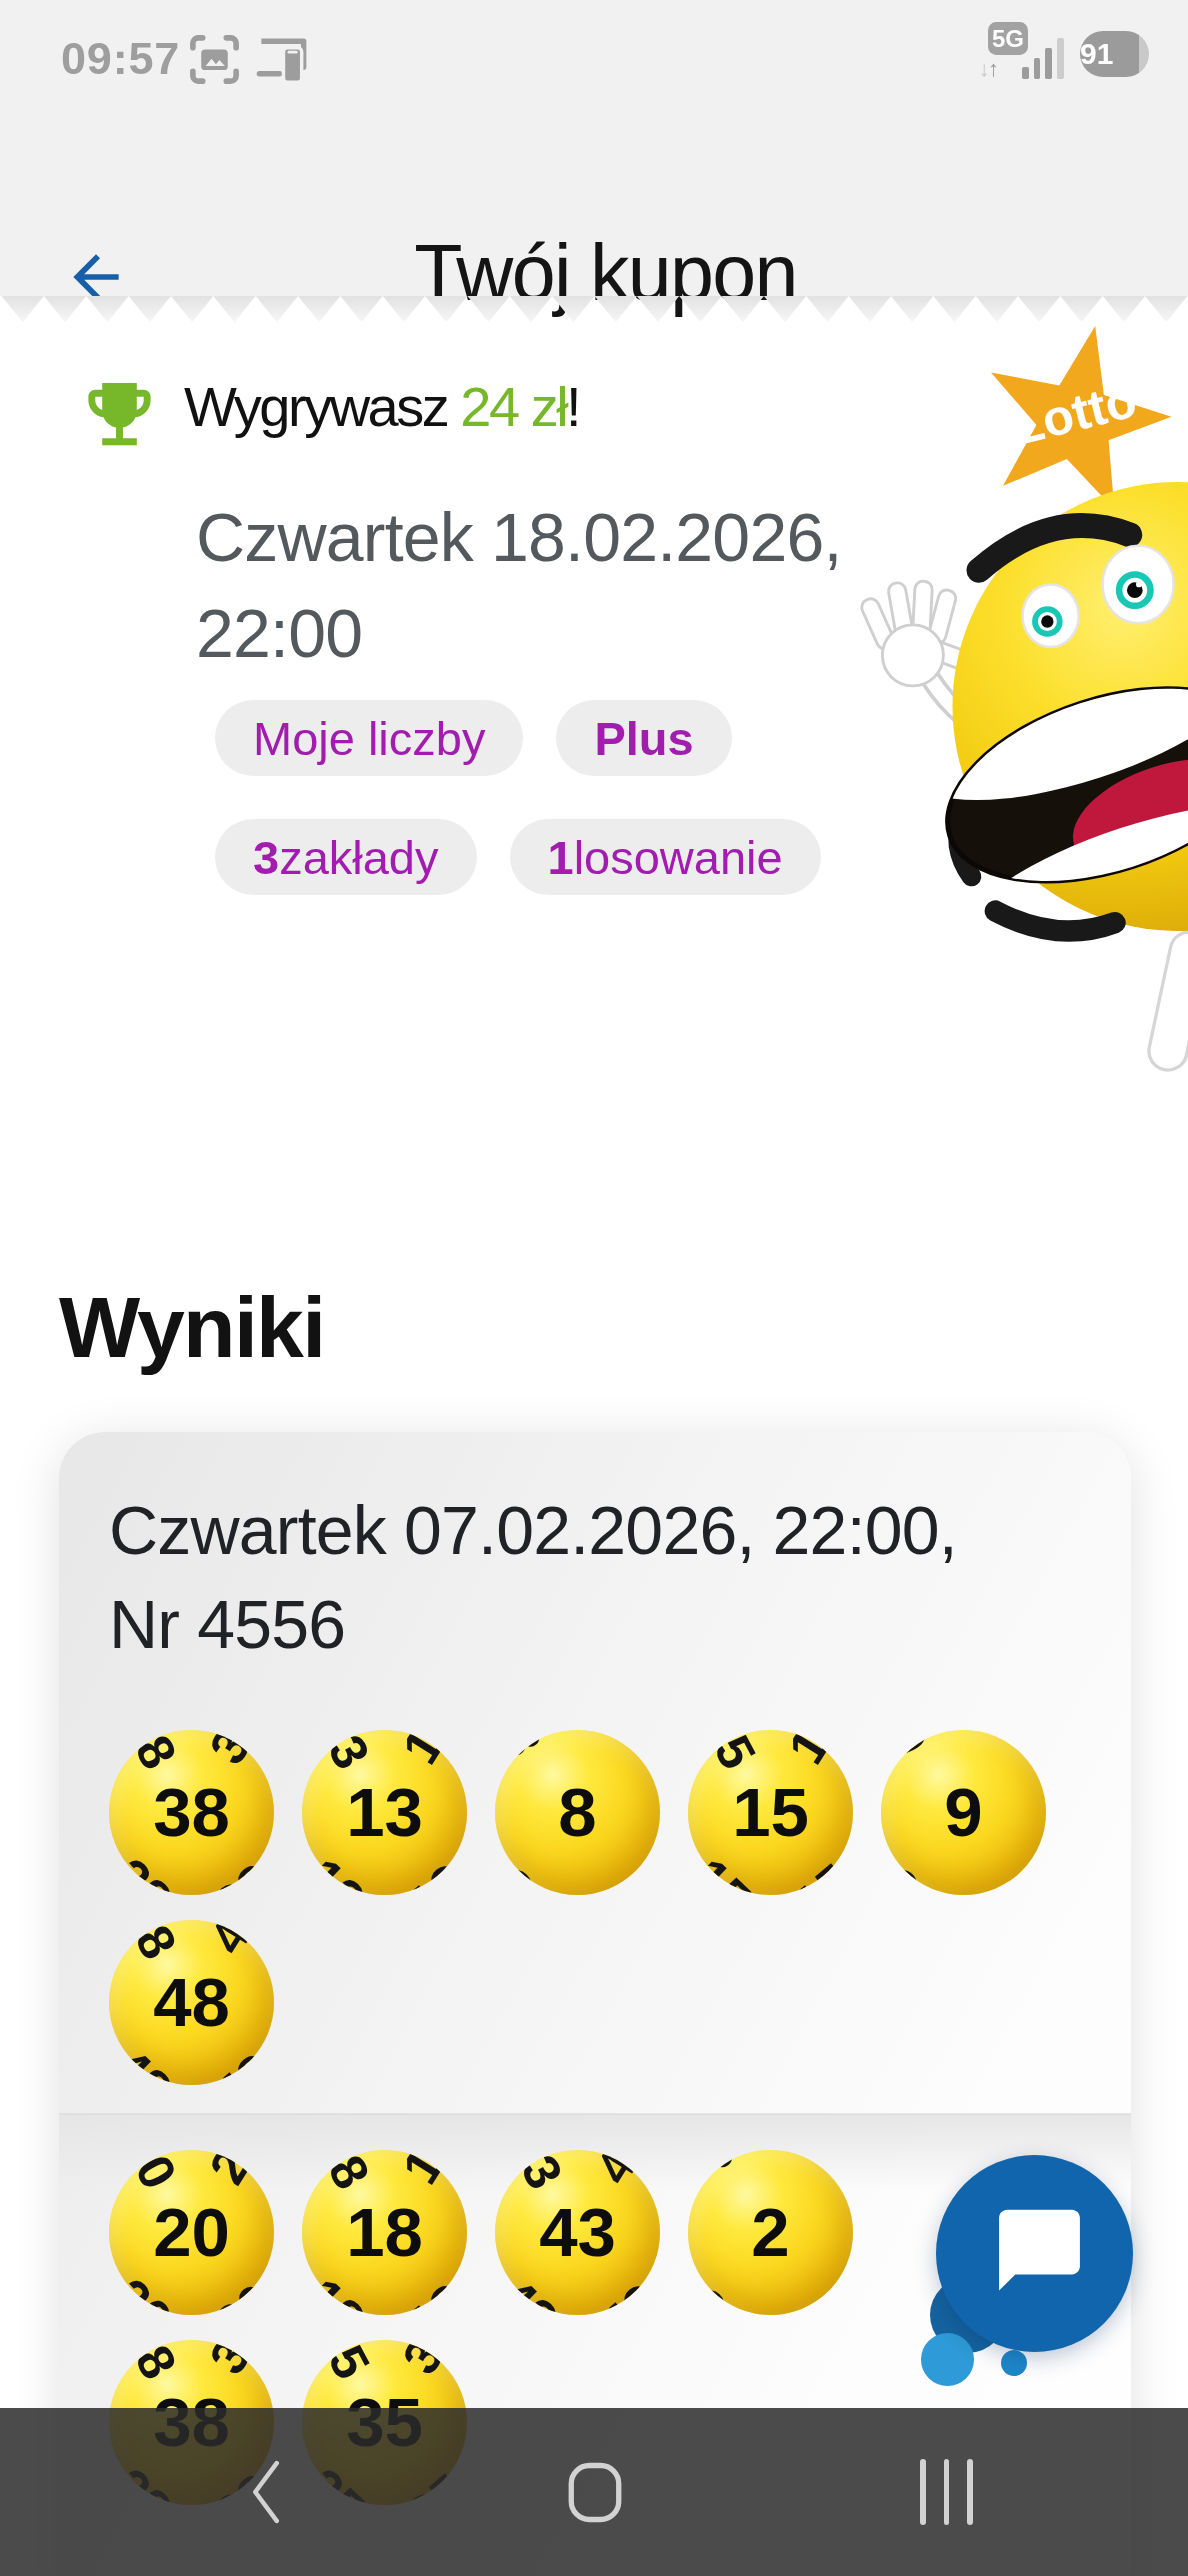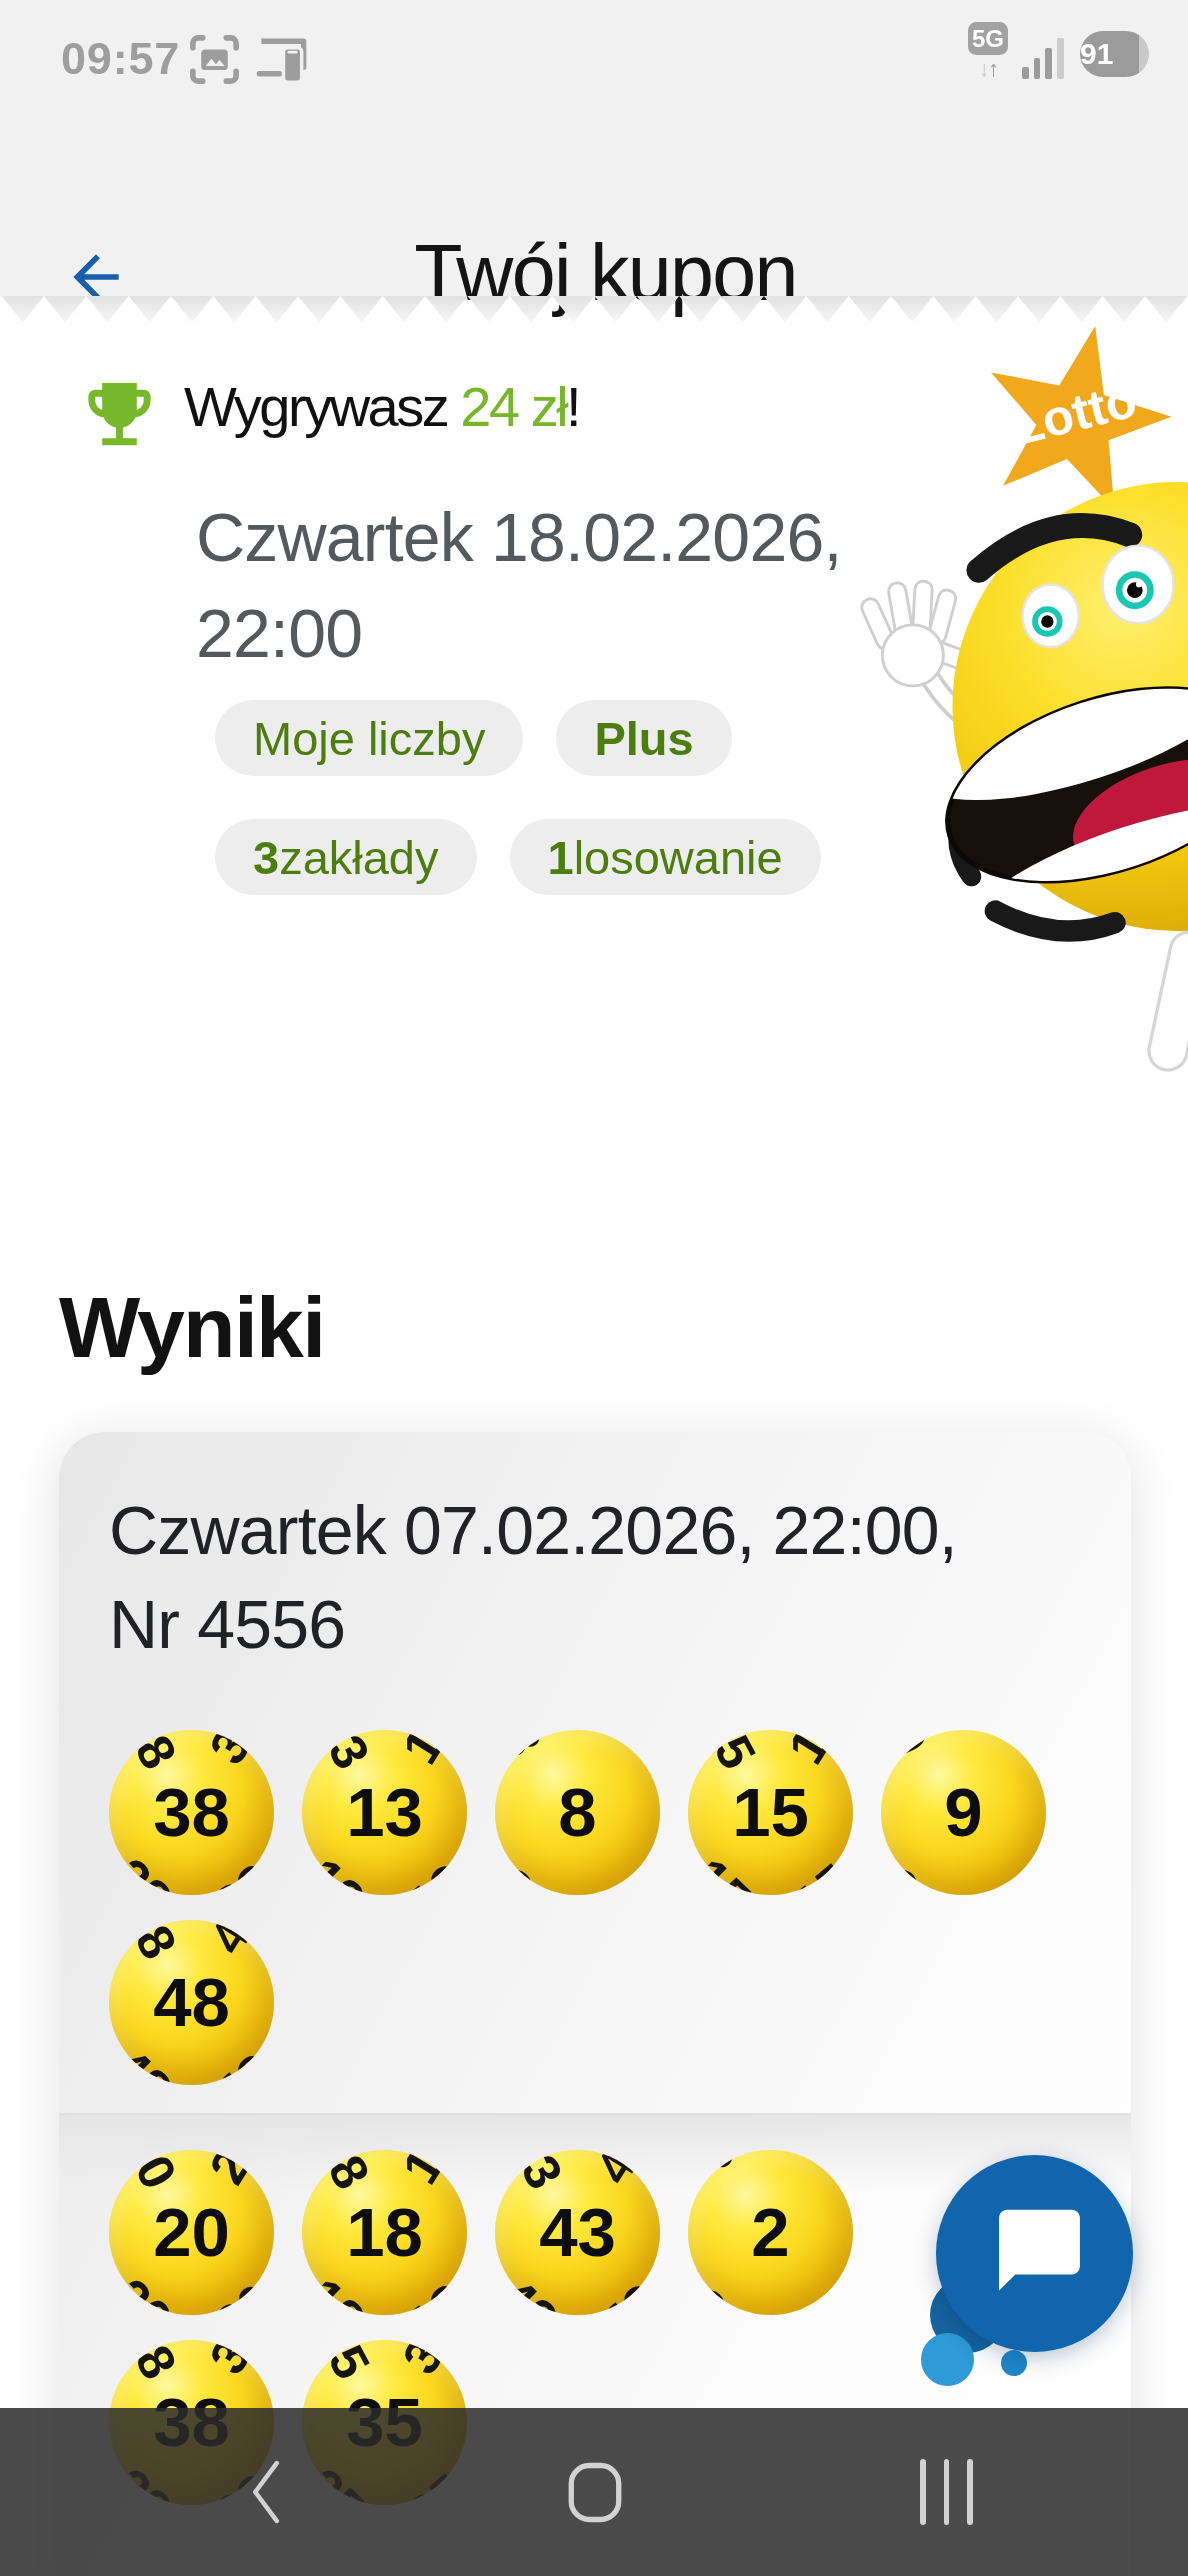--- a/index.html
+++ b/index.html
@@ -11,21 +11,21 @@
   }
   
   .topchrome{position:absolute;top:0;left:0;width:1189px;height:296px;background:#f1f1f2;z-index:3;}
   .statusbar{position:absolute;top:0;left:0;width:1184px;height:116px;}
   .sb-time{position:absolute;left:61px;top:33px;font-size:45px;font-weight:700;color:#9e9e9e;letter-spacing:0.8px;}
   .sb-icon{position:absolute;top:30px;}
   .sb-shot{left:185px;}
   .sb-phone{left:253px;}
   .sb-5g{position:absolute;left:968px;top:21.5px;width:40px;text-align:center;}
   .sb-5g .badge{display:block;width:40px;height:33px;border-radius:8.3px;background:#a2a2a2;color:#fff;
-    font-size:24px;font-weight:700;line-height:33px;text-align:center;}
+    font-size:24px;font-weight:700;line-height:33px;text-align:center;margin-left:20px;}
   .sb-5g .arrows{display:block;font-size:22px;line-height:25px;letter-spacing:-1.7px;margin-top:1.7px;}
   .sb-5g .a-dn{color:#c9c9c9;} .sb-5g .a-up{color:#9c9c9c;}
   .sb-signal{position:absolute;left:1022px;top:36px;width:43px;height:43px;}
   .sb-signal i{position:absolute;bottom:0;width:6.6px;border-radius:1.7px;background:#9c9c9c;}
   .sb-signal i:nth-child(1){left:0;height:12.4px;}
   .sb-signal i:nth-child(2){left:11.6px;height:21.5px;}
   .sb-signal i:nth-child(3){left:23px;height:31px;}
   .sb-signal i:nth-child(4){left:35px;height:41px;background:#cdcdcd;}
   .sb-batt{position:absolute;left:1080px;top:31px;width:69px;height:46px;border-radius:23px;
     background:linear-gradient(90deg,#9b9b9b 0 86%,#c9c9c9 86%);
@@ -36,21 +36,21 @@
     font-size:79px;font-weight:400;letter-spacing:-1.7px;color:#141414;line-height:1;}
   .zigzag{position:absolute;top:296px;left:0;width:1189px;height:28px;z-index:3;}
   
   .trophy{position:absolute;left:78px;top:370px;z-index:4;}
   .win-line{position:absolute;left:184px;top:373px;z-index:4;font-size:56px;font-weight:400;letter-spacing:-2.5px;line-height:1.2;color:#111;}
   .win-amount{color:var(--accent-green,#76b82a);}
   .draw-date{position:absolute;left:196px;top:489px;z-index:4;font-size:68px;line-height:96px;color:#54595e;letter-spacing:-0.8px;}
   .badges{position:absolute;left:215px;top:700px;width:611px;z-index:4;
     display:flex;flex-wrap:wrap;column-gap:33px;row-gap:43px;align-content:flex-start;}
   .pill{height:76px;border-radius:38px;background:#ededed;padding:0 38px;
-    display:flex;align-items:center;font-size:47px;color:#4d7c0f;white-space:nowrap;}
+    display:flex;align-items:center;font-size:47px;color:#a21caf;white-space:nowrap;}
   .pill .b{font-weight:700;}
   
   .lotto-star{position:absolute;left:978px;top:320px;z-index:2;}
   .mascot{position:absolute;left:826px;top:459px;z-index:2;pointer-events:none;}
   
   .results-heading{position:absolute;left:59px;top:1278px;font-size:86px;font-weight:700;letter-spacing:-1.7px;color:#121212;z-index:1;}
   .results-card{position:absolute;left:59px;top:1432px;width:1072px;height:1189px;border-radius:46px;
     background:linear-gradient(118deg,#e7e7e8 0%,#f4f4f5 42%,#fdfdfd 78%,#ffffff 100%);
     box-shadow:0 8.3px 50px rgba(0,0,0,0.12);padding:51px 50px;z-index:1;}
   .card-draw-label{font-size:68px;line-height:94px;color:#202225;letter-spacing:-0.8px;}

